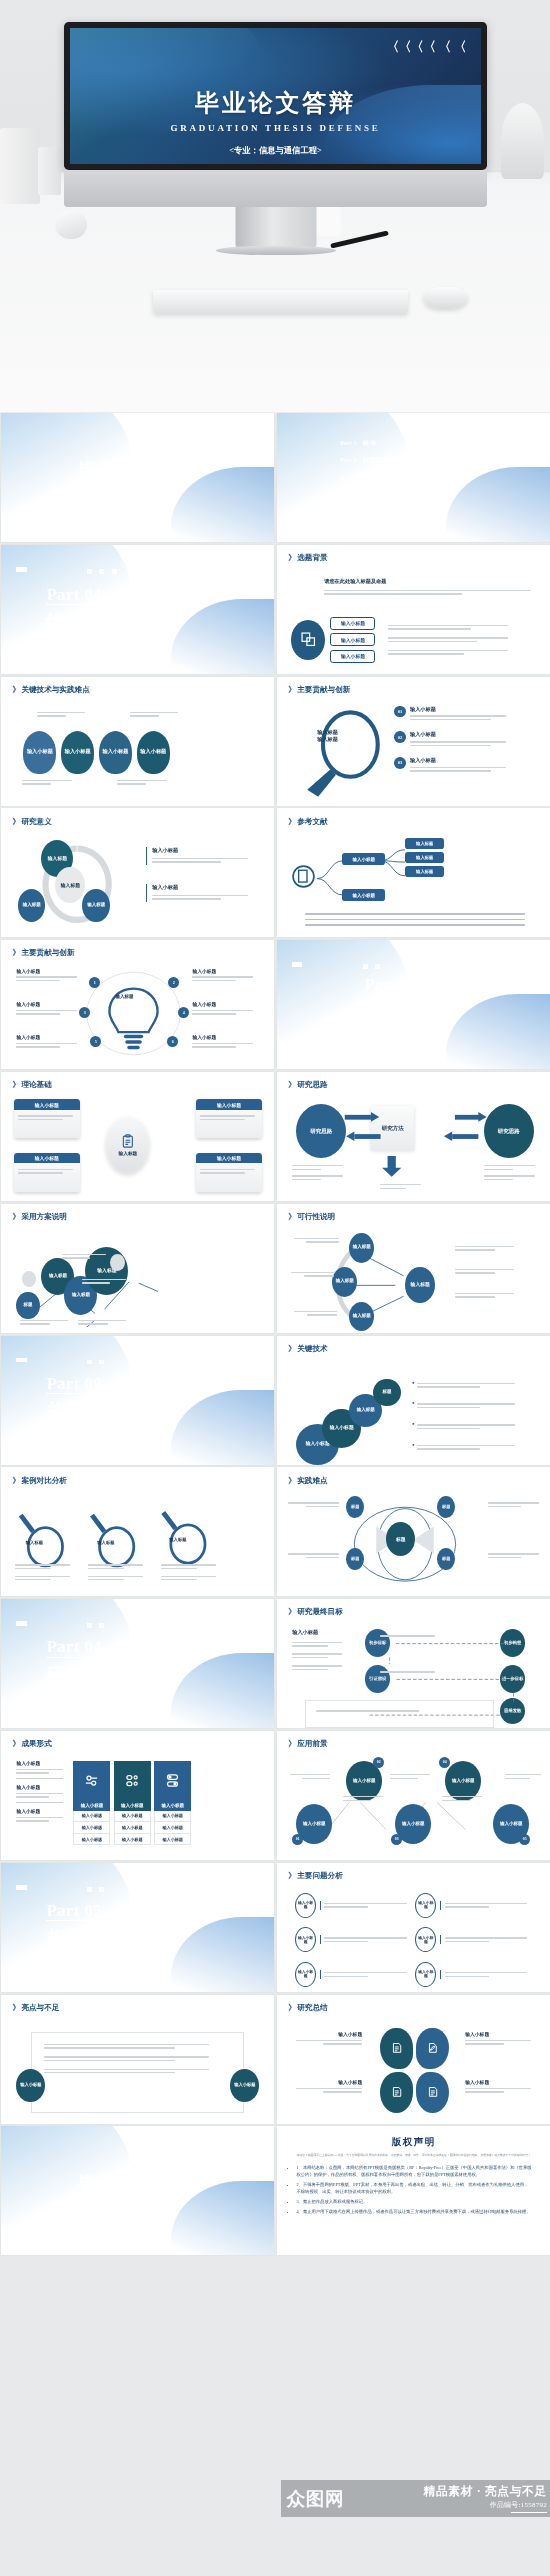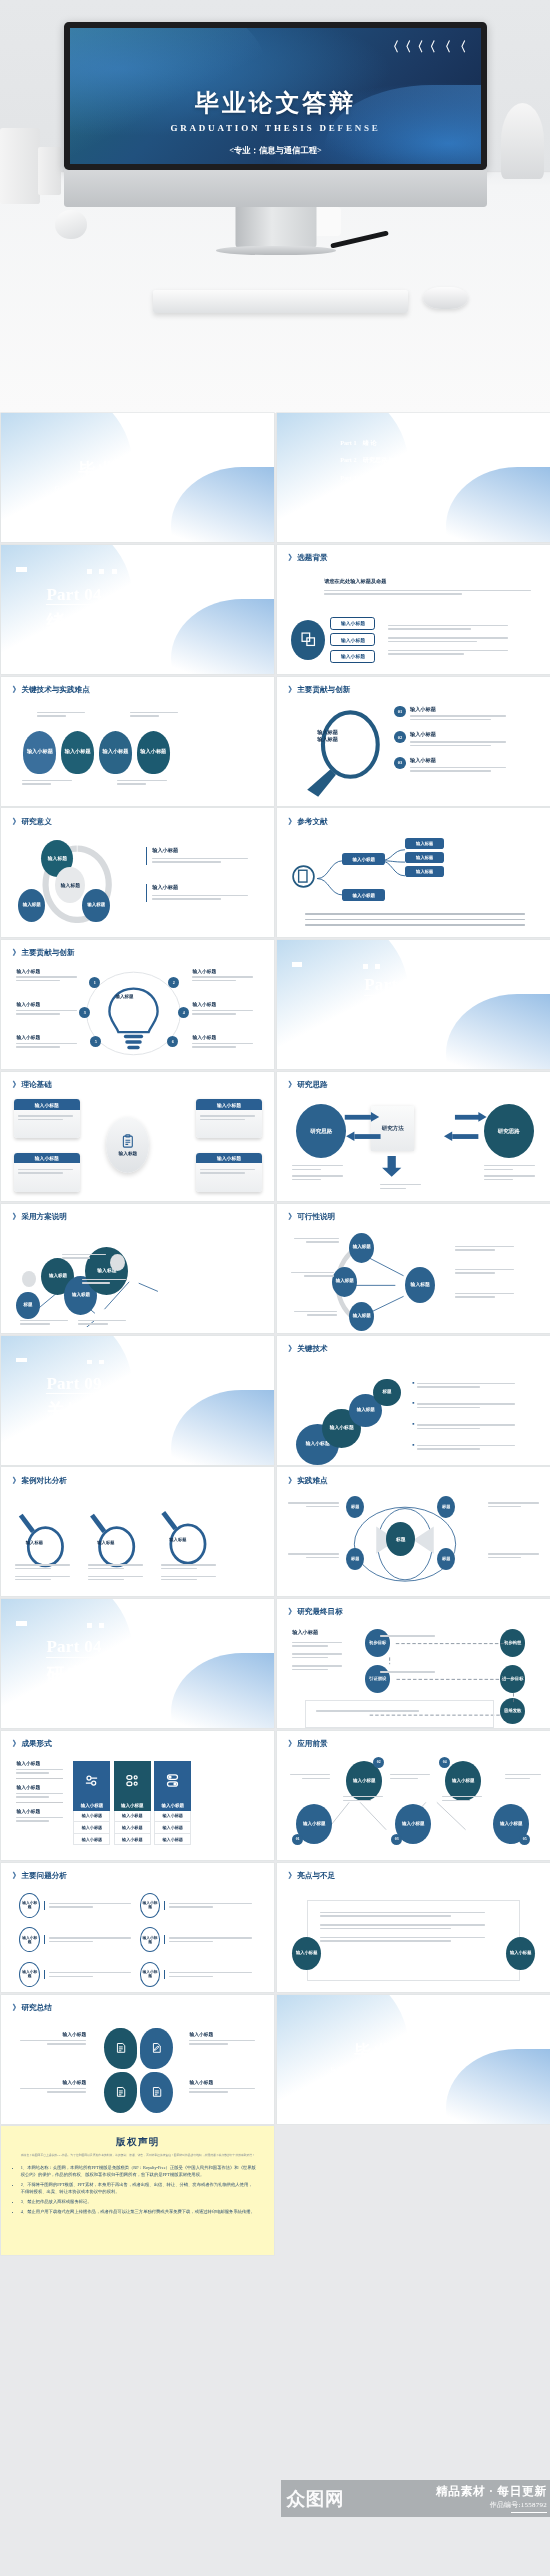--- a/index.html
+++ b/index.html
@@ -86,21 +86,21 @@
   .card .hd{background:#2a5f92;color:#fff;border-radius:3.4px 3.4px 0 0;text-align:center;font-weight:700}
   .pill{border:1.1px solid #1d4e7e;border-radius:2.8px;color:#1d4e7e;font-weight:700;display:flex;
     align-items:center;justify-content:center;background:#fff}
   .numcirc{border-radius:50%;background:#2c628e;color:#fff;display:flex;align-items:center;justify-content:center;font-weight:700}
 
   
   .fake{height:1.4px;background:#cfd4d9;border-radius:0.7px;margin:2.1px 0}
   .fake.dk{background:#b9c0c7}
 
   
-  .cslide{background:#fef9c3;position:relative}
+  .cslide{background:#ffffff;position:relative}
   .ctitle{text-align:center;font-size:9.6px;font-weight:700;color:#1d3f68;letter-spacing:1.4px}
   .csub{text-align:center;font-size:2.8px;color:#7e8894;margin-top:4.1px}
   .clist{margin:6.9px 9.6px 0 11px;font-size:4.3px;color:#25496f;line-height:1.65}
   .clist li{margin-bottom:2.8px}
 
   
   .wm{position:absolute;left:281px;top:2480px;width:270px;height:37px;background:rgba(140,144,148,.66);
     display:flex;align-items:center;z-index:40}
   .wm-logo{color:#fff;font-size:18.6px;font-weight:700;letter-spacing:0.7px;padding-left:5.5px;
     font-family:"Liberation Sans",sans-serif;opacity:.95}
@@ -1025,20 +1025,41 @@
           <div class="fake"></div>
           <div class="fake" style="width:27.5px"></div>
         </div>
       <div style="position:absolute;right:9.6px;top:41px;width:36px">
           <div class="fake"></div>
           <div class="fake" style="width:25px"></div>
         </div>
     </div>
   </div>
 
+  <div class="cell bluebg">
+    <div class="deco-sq" style="left:15px;top:22px;width:10.3px;height:4.8px"></div>
+    <div class="deco-sq" style="left:86px;top:24px;width:4.8px;height:4.8px"></div>
+    <div class="deco-sq" style="left:98px;top:24px;width:4.8px;height:4.8px"></div>
+    <div class="deco-corner" style="right:6.9px;top:23px"></div>
+    <div style="position:absolute;left:45px;top:39px">
+      <div class="partnum">Part 05</div>
+      <div class="parttitle">相关建议和结论</div>
+      <div class="partbul">
+        <span>主要问题分析</span>
+        <span>研究总结</span>
+        <span>亮点与不足</span>
+      </div>
+    </div>
+    <div class="btm-dash"></div>
+    <div class="btm-bar"></div>
+    <div class="btm-sq1"></div>
+    <div class="btm-sq2"></div>
+    <div class="btm-right"></div>
+    <div class="btm-chev">〉〉〉〉〉〉</div>
+  </div>
 
   <div class="cell white">
     <div class="pad">
       <div class="sec-title" style="font-size:7.6px">
         <span class="arrows">》</span>
         <span>主要问题分析</span>
       </div>
       <div style="position:absolute;left:18px;top:30px;display:grid;grid-template-columns:112px 112px;gap:9.6px 8.3px">
         <div style="display:flex;gap:4.1px;align-items:center">
           <div class="oval" style="width:20.7px;height:25px;font-size:3.8px;background:#fff;color:#16314f;border:1px solid #2a5f92">
@@ -1196,18 +1217,18 @@
         <li>4、禁止用户用下载格式在网上传播作品，或者作品可以让第三方单独付费或共享免费下载，或通过转印电邮服务系统传播。</li>
       </ul>
     </div>
   </div>
 
 </div>
 
 <div class="wm">
   <div class="wm-logo">众图网</div>
   <div class="wm-right">
-    <div class="wm-slogan">精品素材 · 每日更新</div>
+    <div class="wm-slogan">精品素材 · 亮点与不足</div>
     <div class="wm-code">作品编号:1558792</div>
     <div class="wm-line"></div>
   </div>
 </div>
 
 
 </body></html>

